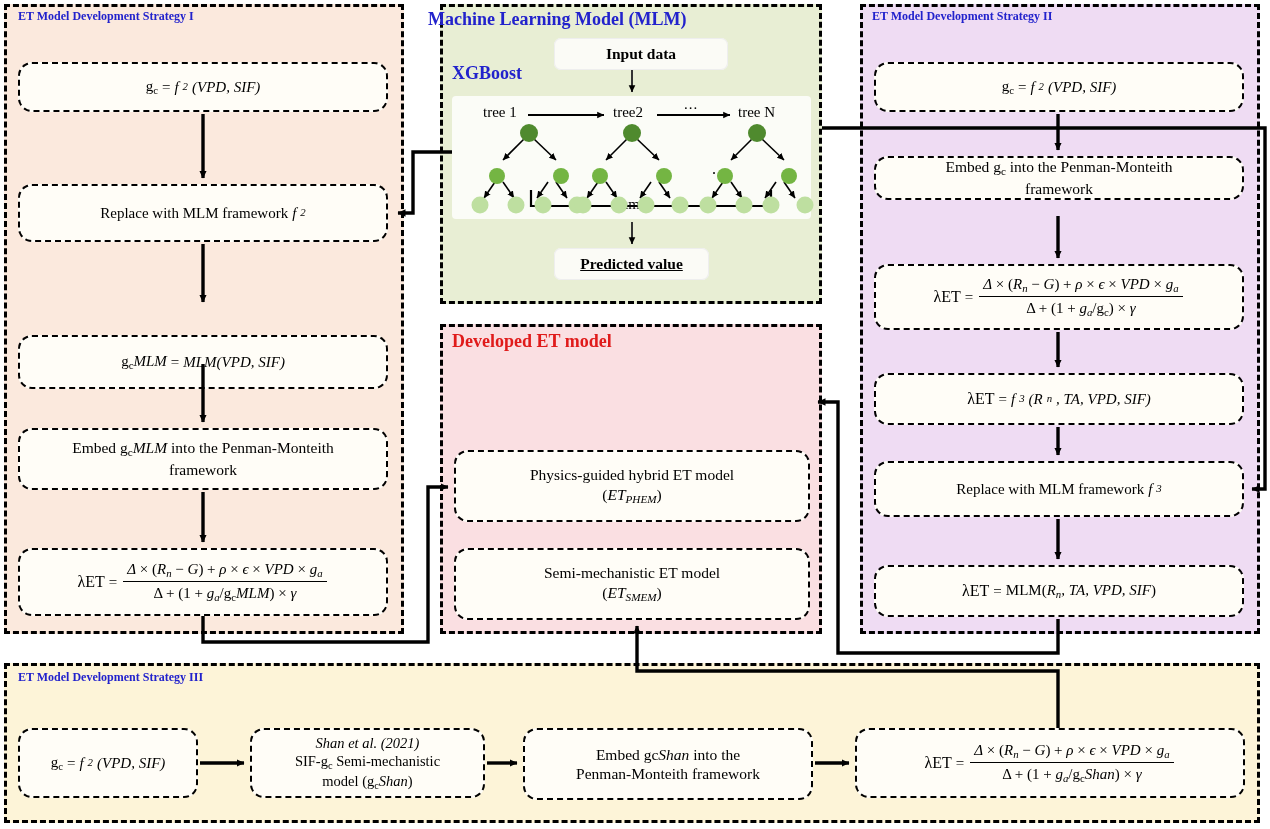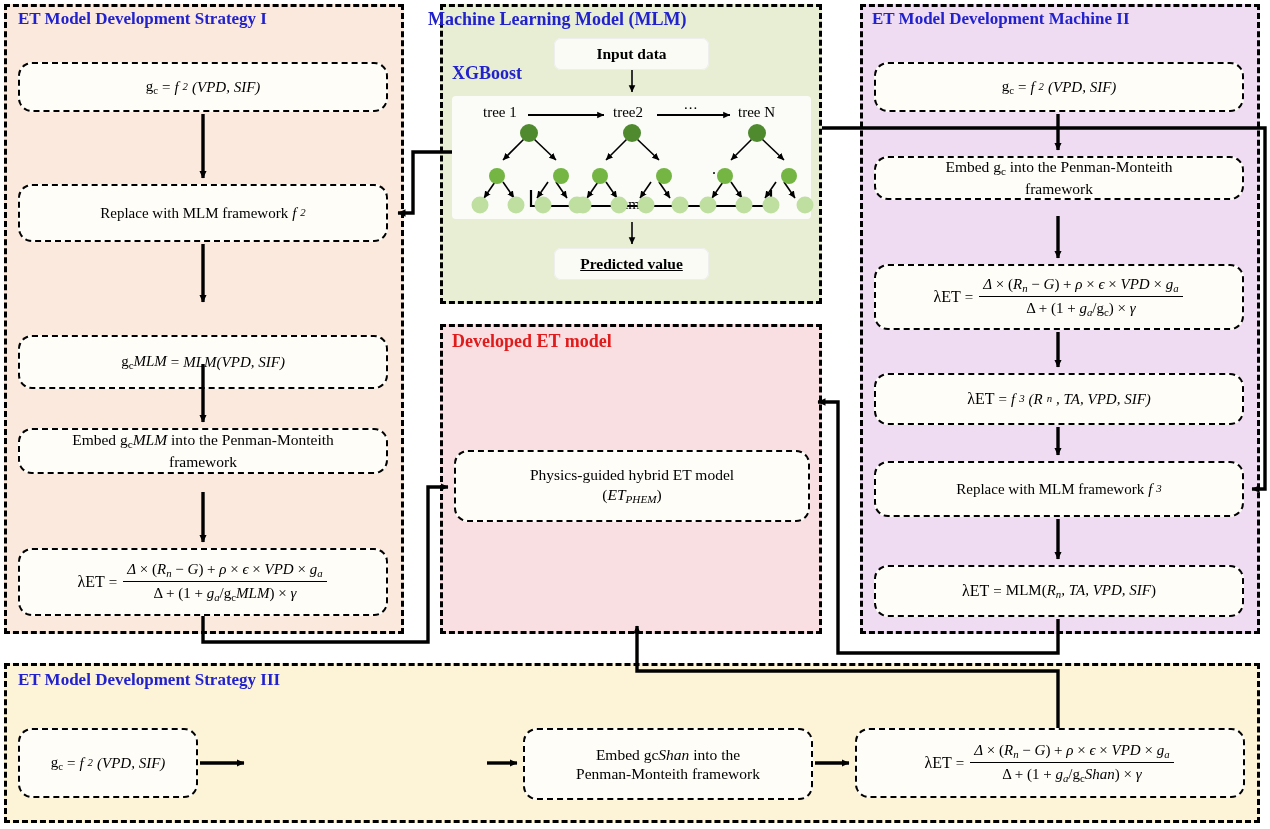--- a/index.html
+++ b/index.html
@@ -1,21 +1,21 @@
 <!DOCTYPE html>
 <html><head>
 <meta charset="utf-8">
 <style>
   html,body{margin:0;padding:0;background:#fff;}
   body{width:1270px;height:829px;position:relative;overflow:hidden;
        font-family:"Liberation Serif","DejaVu Serif",serif;}
   #canvas{position:absolute;left:0;top:0;width:1270px;height:829px;}
 
   .panel{position:absolute;border:3px dashed #000;box-sizing:border-box;}
-  .panel-title{position:absolute;font-weight:bold;font-size:17px;
+  .panel-title{position:absolute;font-weight:bold;font-size:12px;
      font-family:"Liberation Serif","DejaVu Serif",serif;white-space:nowrap;}
 
   .node{position:absolute;box-sizing:border-box;border:2.5px dashed #000;
      border-radius:14px;background:#fffdf7;display:flex;align-items:center;
      justify-content:center;text-align:center;font-size:15.5px;line-height:1.25;
      padding:2px 6px;}
   .node.solidish{background:#fbfbf6;border:none;border-radius:7px;
      box-shadow:0 0 0 1px #eee inset;}
 
   .it{font-style:italic;}
@@ -63,40 +63,40 @@
   </div>
 
   <div class="node" style="left:18px;top:308px;width:370px;height:54px;margin-top:27px;">
     <span class="eqwrap">
         <span>g<span class="sub">c</span><span class="it">MLM</span></span>
       <span>=</span>
         <span class="it">MLM(VPD, SIF)</span>
       </span>
   </div>
 
-  <div class="node" style="left:18px;top:428px;width:370px;height:46px;">
+  <div class="node" style="left:18px;top:428px;width:370px;height:62px;">
     <span>Embed g<span class="sub">c</span><span class="it">MLM</span> into the Penman-Monteith<br>framework</span>
   </div>
 
   <div class="node" style="left:18px;top:548px;width:370px;height:68px;">
     <span class="eqwrap">
       <span class="lhs">λET</span>
         <span>=</span>
       <span class="frac">
         <span class="num"><span class="it">Δ</span> × (<span class="it">R</span><span class="supn">n</span> − <span class="it">G</span>) + <span class="it">ρ</span> × <span class="it">ϵ</span> × <span class="it">VPD</span> × <span class="it">g</span><span class="supn">a</span></span>
         <span class="den">Δ + (1 + <span class="it">g</span><span class="supn">a</span>/g<span class="sub">c</span><span class="it">MLM</span>) × <span class="it">γ</span></span>
       </span>
     </span>
   </div>
 
   <div class="panel" style="left:440px;top:4px;width:382px;height:300px;background:#e8eed4;"></div>
   <div class="panel-title" style="left:428px;top:9px;color:#2222cc;font-size:18px;">Machine Learning Model (MLM)</div>
   <div class="panel-title" style="left:452px;top:63px;color:#2222cc;font-size:18px;">XGBoost</div>
 
-  <div class="node solidish" style="left:554px;top:38px;width:155px;height:32px;font-weight:bold;font-size:15.5px;">
+  <div class="node solidish" style="left:554px;top:38px;width:174px;height:32px;font-weight:bold;font-size:15.5px;">
     <span>Input data</span>
   </div>
 
   <div class="mlmbox" style="left:452px;top:96px;width:359px;height:123px;"></div>
 
   <div style="position:absolute;left:483px;top:104px;font-size:15px;">tree 1</div>
   <div style="position:absolute;left:613px;top:104px;font-size:15px;">tree2</div>
   <div style="position:absolute;left:738px;top:104px;font-size:15px;">tree N</div>
   <div style="position:absolute;left:684px;top:96px;font-size:15px;letter-spacing:1px;">...</div>
   <div style="position:absolute;left:712px;top:160px;font-size:16px;letter-spacing:1px;">...</div>
@@ -106,23 +106,27 @@
     <span>Predicted value</span>
   </div>
 
   <div class="panel" style="left:440px;top:324px;width:382px;height:310px;background:#fadfe2;"></div>
   <div class="panel-title" style="left:452px;top:331px;color:#e01b1b;font-size:18px;">Developed ET model</div>
 
   <div class="node" style="left:454px;top:450px;width:356px;height:72px;">
     <span><span>Physics-guided hybrid ET model</span><br>
       (<span class="it">ET</span><span class="supn">PHEM</span>)</span>
   </div>
+  <div class="node" style="left:454px;top:548px;width:356px;height:72px;">
+    <span><span>Semi-mechanistic ET model</span><br>
+      (<span class="it">ET</span><span class="supn">SMEM</span>)</span>
+  </div>
 
   <div class="panel" style="left:860px;top:4px;width:400px;height:630px;background:#efdcf3;"></div>
-  <div class="panel-title" style="left:872px;top:9px;color:#2222cc;">ET Model Development Machine II</div>
+  <div class="panel-title" style="left:872px;top:9px;color:#2222cc;">ET Model Development Strategy II</div>
 
   <div class="node" style="left:874px;top:62px;width:370px;height:50px;">
     <span class="eqwrap">
         <span>g<span class="sub">c</span></span>
         <span>=</span>
       <span class="it">f</span>
         <span class="supn">2</span>
         <span class="it">(VPD, SIF)</span>
       </span>
   </div>
@@ -176,20 +180,25 @@
   <div class="node" style="left:18px;top:728px;width:180px;height:70px;">
     <span class="eqwrap">
         <span>g<span class="sub">c</span></span>
         <span>=</span>
       <span class="it">f</span>
         <span class="supn">2</span>
         <span class="it">(VPD, SIF)</span>
       </span>
   </div>
 
+  <div class="node" style="left:250px;top:728px;width:235px;height:70px;font-size:14.5px;">
+    <span><span class="it">Shan et al. (2021)</span><br>
+      SIF-g<span class="sub">c</span> Semi-mechanistic<br>
+      model (g<span class="sub">c</span><span class="it">Shan</span>)</span>
+  </div>
 
   <div class="node" style="left:523px;top:728px;width:290px;height:72px;">
     <span>Embed gc<span class="it">Shan</span> into the<br>Penman-Monteith framework</span>
   </div>
 
   <div class="node" style="left:855px;top:728px;width:390px;height:70px;">
     <span class="eqwrap">
       <span class="lhs">λET</span>
         <span>=</span>
       <span class="frac">

